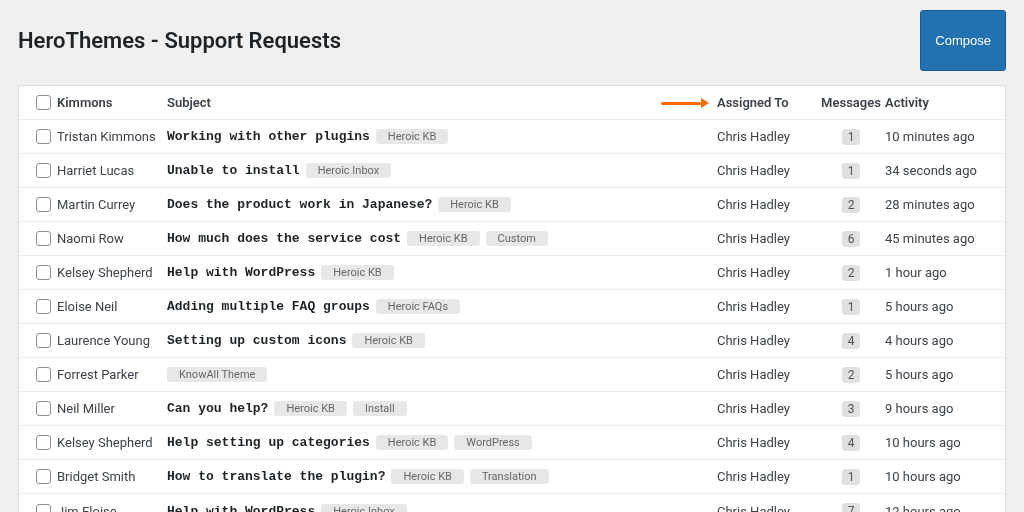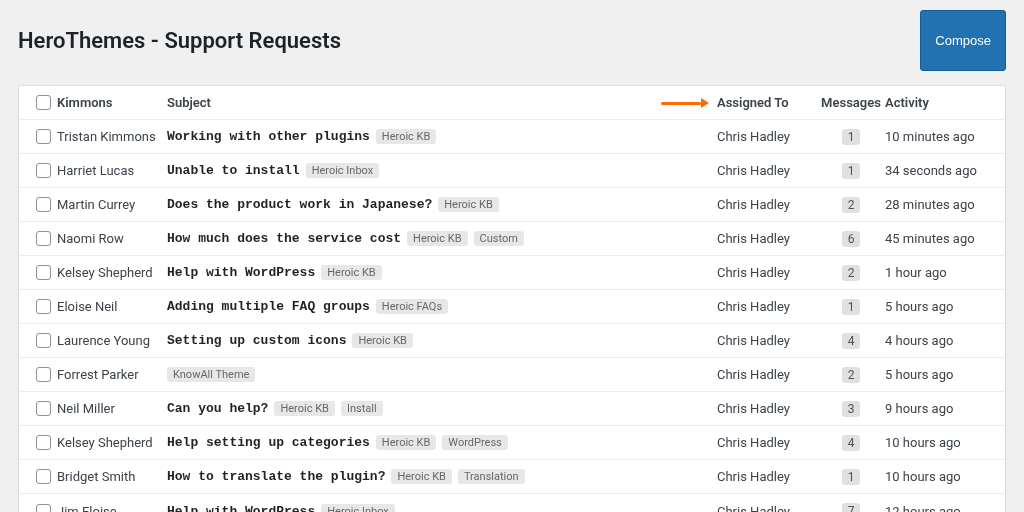--- a/index.html
+++ b/index.html
@@ -67,21 +67,21 @@
   }
   .subject-text {
     font-weight: 600;
     color: #1d2327;
     font-family: Liberation Mono, monospace;
   }
   .tag {
     background: #e7e7e7;
     color: #64686c;
     border-radius: 3px;
-    padding: 1px 6px;
+    padding: 1px 12px;
     font-size: 11px;
   }
   .msg-badge {
     display: inline-block;
     min-width: 18px;
     padding: 1px 5px;
     background: #e0e0e0;
     color: #4f5357;
     border-radius: 3px;
     text-align: center;

